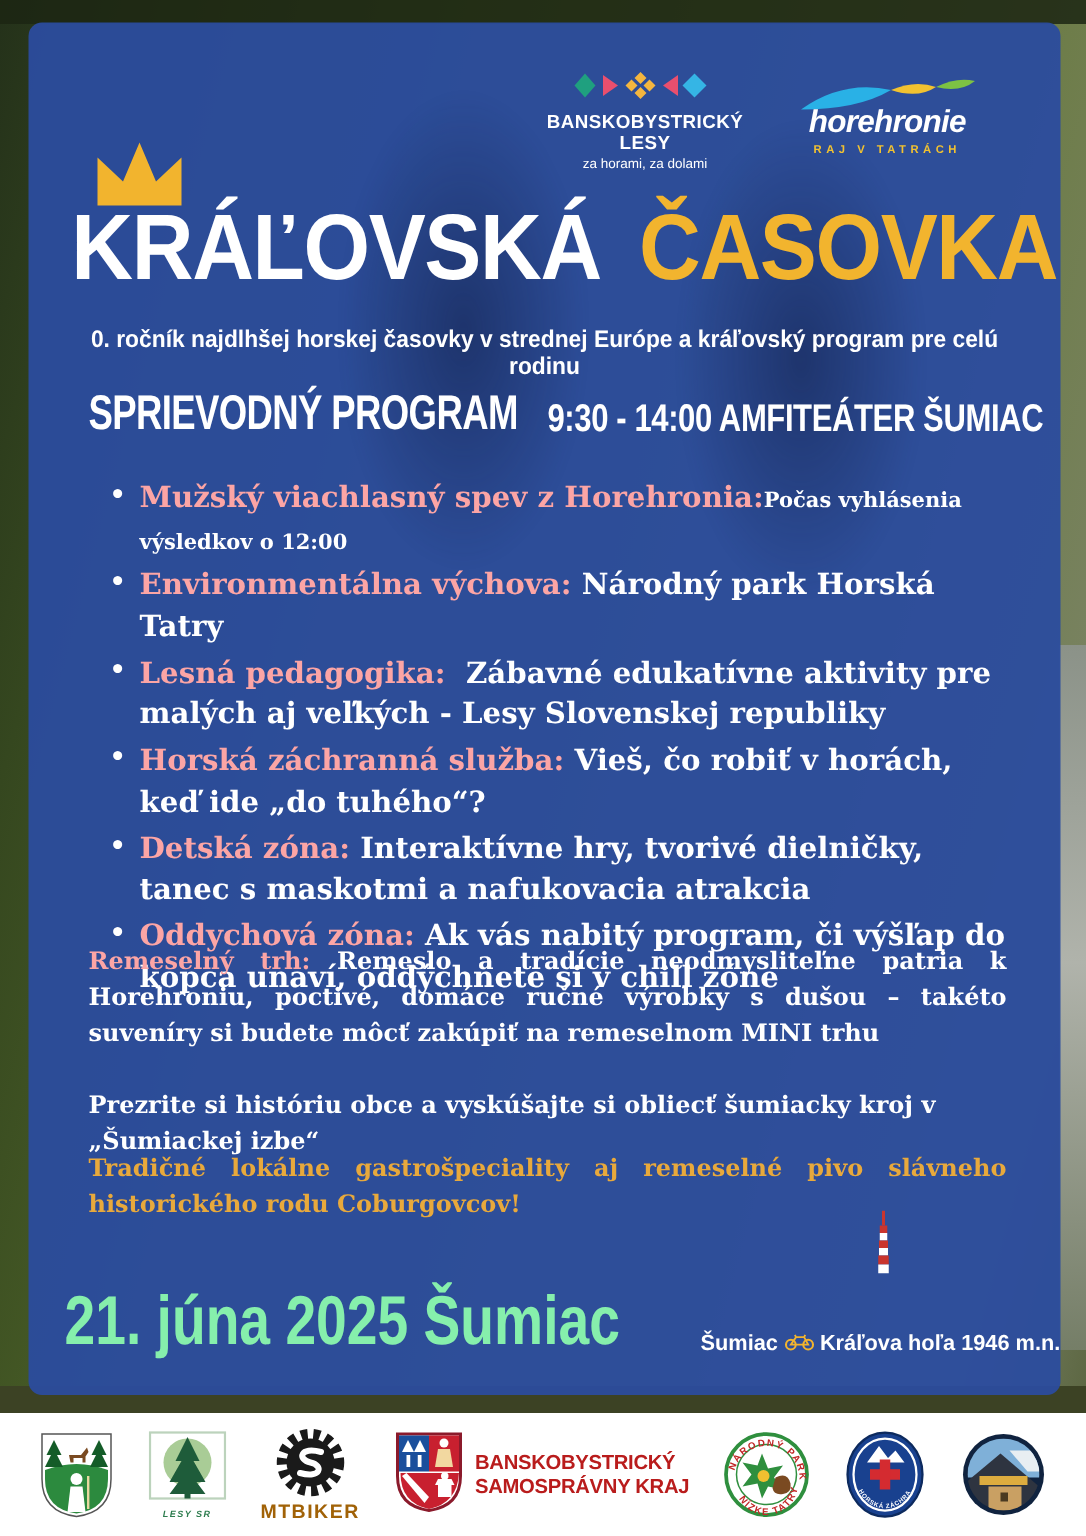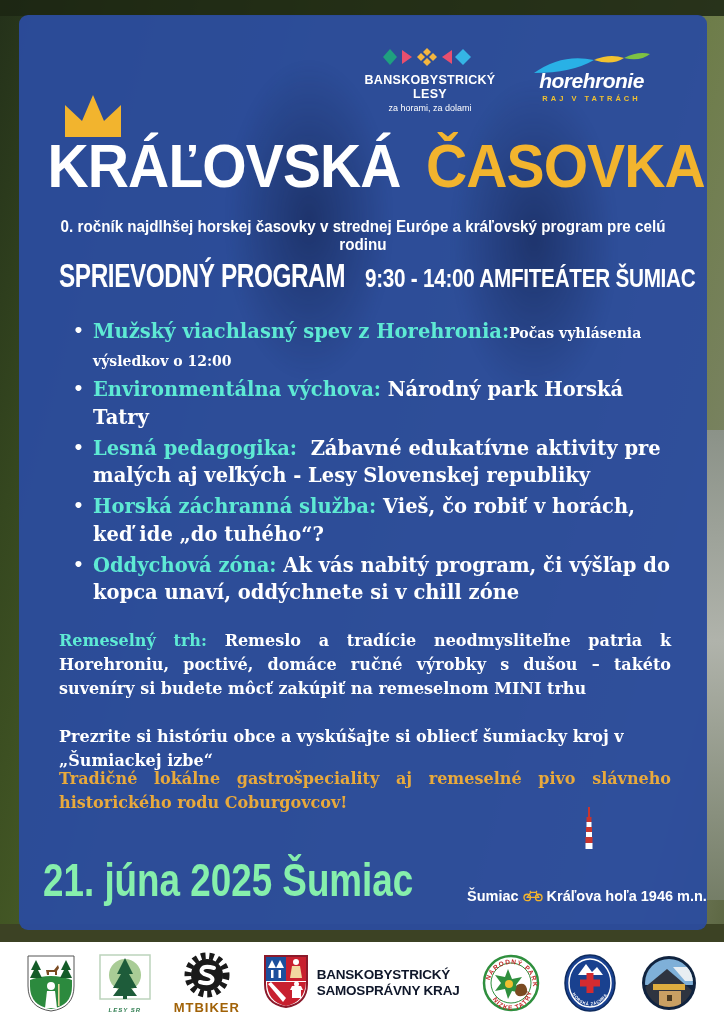--- a/index.html
+++ b/index.html
@@ -40,21 +40,21 @@
   
   .prog-head{position:absolute;left:40px;top:247px;color:#fff;font-weight:bold;font-size:29px;white-space:nowrap;}
   .prog-head .inner{display:inline-block;transform:scale(0.84,1.12);transform-origin:left bottom;letter-spacing:-.5px;}
   .prog-time{position:absolute;left:346px;top:252px;color:#fff;font-weight:bold;font-size:23px;white-space:nowrap;}
   .prog-time .inner{display:inline-block;transform:scale(0.9,1.12);transform-origin:left bottom;letter-spacing:-.3px;}
   
   .bullets{position:absolute;left:52px;right:28px;top:303px;margin:0;padding:0;list-style:none;
     font-family:"DejaVu Serif",serif;font-weight:bold;font-size:19.5px;line-height:1.42;color:#fff;}
   .bullets li{position:relative;padding-left:22px;margin-bottom:3px;}
   .bullets li::before{content:"•";position:absolute;left:2px;top:0;color:#fff;font-size:17px;}
-  .blabel{color:#5eead4;}
+  .blabel{color:#fca5a5;}
   .bsmall{font-size:14px;font-family:"DejaVu Serif",serif;}
   
   .para{position:absolute;left:40px;right:36px;font-family:"DejaVu Serif",serif;
     font-weight:bold;font-size:16px;line-height:1.5;color:#fff;}
   .p-market{top:614px;text-align:justify;}
   .p-izba{top:710px;}
   .p-gastro{top:752px;text-align:justify;color:#e8a93c;}
   
   .date{position:absolute;left:24px;top:838px;color:#86efac;font-weight:bold;font-size:46px;white-space:nowrap;}
   .date .inner{display:inline-block;transform:scaleX(0.8);transform-origin:left center;}
@@ -66,21 +66,21 @@
   .kh-title .inner{display:inline-block;transform:scaleX(0.78);}
   .kh-sub{position:relative;z-index:1;margin-top:3px;color:#fff;font-weight:bold;font-size:14.5px;white-space:nowrap;}
   .kh-sub .bike{vertical-align:-1px;margin:0 4px;}
   
   .logobar{position:absolute;left:0;right:0;bottom:0;height:82px;background:#ffffff;
     display:flex;align-items:center;justify-content:space-between;padding:0 26px;box-sizing:border-box;}
   .logo-item{display:flex;flex-direction:column;align-items:center;justify-content:center;}
   .mtb-text{font-size:13px;font-weight:bold;letter-spacing:1px;color:#a16207;margin-top:1px;}
   .lesy-cap{font-size:6px;font-weight:bold;letter-spacing:1px;color:#2e7d4f;font-style:italic;margin-top:1px;}
   .bbsk-foot{flex-direction:row;gap:8px;}
-  .bbsk-foot-text{color:#0f172a;font-weight:bold;font-size:13.5px;line-height:1.15;letter-spacing:-.2px;}
+  .bbsk-foot-text{color:#b91c1c;font-weight:bold;font-size:13.5px;line-height:1.15;letter-spacing:-.2px;}
 </style>
 </head>
 <body>
 
 <div class="bg-base"></div>
 <div class="bg-road"></div>
 <div class="bg-topshade"></div>
 <div class="bg-groundstrip"></div>
 
 <div class="panel">
@@ -132,20 +132,21 @@
   </div>
   <div class="prog-time">
     <span class="inner">9:30 - 14:00 AMFITEÁTER ŠUMIAC</span>
   </div>
 
   <ul class="bullets">
     <li><span class="blabel">Mužský viachlasný spev z Horehronia:</span><span class="bsmall">Počas vyhlásenia výsledkov o 12:00</span></li>
     <li><span class="blabel">Environmentálna výchova:</span> <span>Národný park Horská Tatry</span></li>
     <li><span class="blabel">Lesná pedagogika:</span>&nbsp; <span>Zábavné edukatívne aktivity pre malých aj veľkých - Lesy Slovenskej republiky</span></li>
     <li><span class="blabel">Horská záchranná služba:</span> <span>Vieš, čo robiť v horách, keď ide „do tuhého“?</span></li>
+    <li><span class="blabel">Detská zóna:</span> <span>Interaktívne hry, tvorivé dielničky, tanec s maskotmi a  nafukovacia atrakcia</span></li>
     <li><span class="blabel">Oddychová zóna:</span> <span>Ak vás nabitý program, či výšľap do kopca unaví, oddýchnete si v chill zóne</span></li>
   </ul>
 
   <div class="para p-market">
     <span class="blabel">Remeselný trh:</span>
     <span>Remeslo a tradície neodmysliteľne patria k Horehroniu, poctivé, domáce ručné výrobky s dušou – takéto suveníry si budete môcť zakúpiť na remeselnom MINI trhu</span>
   </div>
   <div class="para p-izba">Prezrite si históriu obce a vyskúšajte si obliecť šumiacky kroj v „Šumiackej izbe“</div>
   <div class="para p-gastro">Tradičné lokálne gastrošpeciality aj remeselné pivo slávneho historického rodu Coburgovcov!</div>
 

